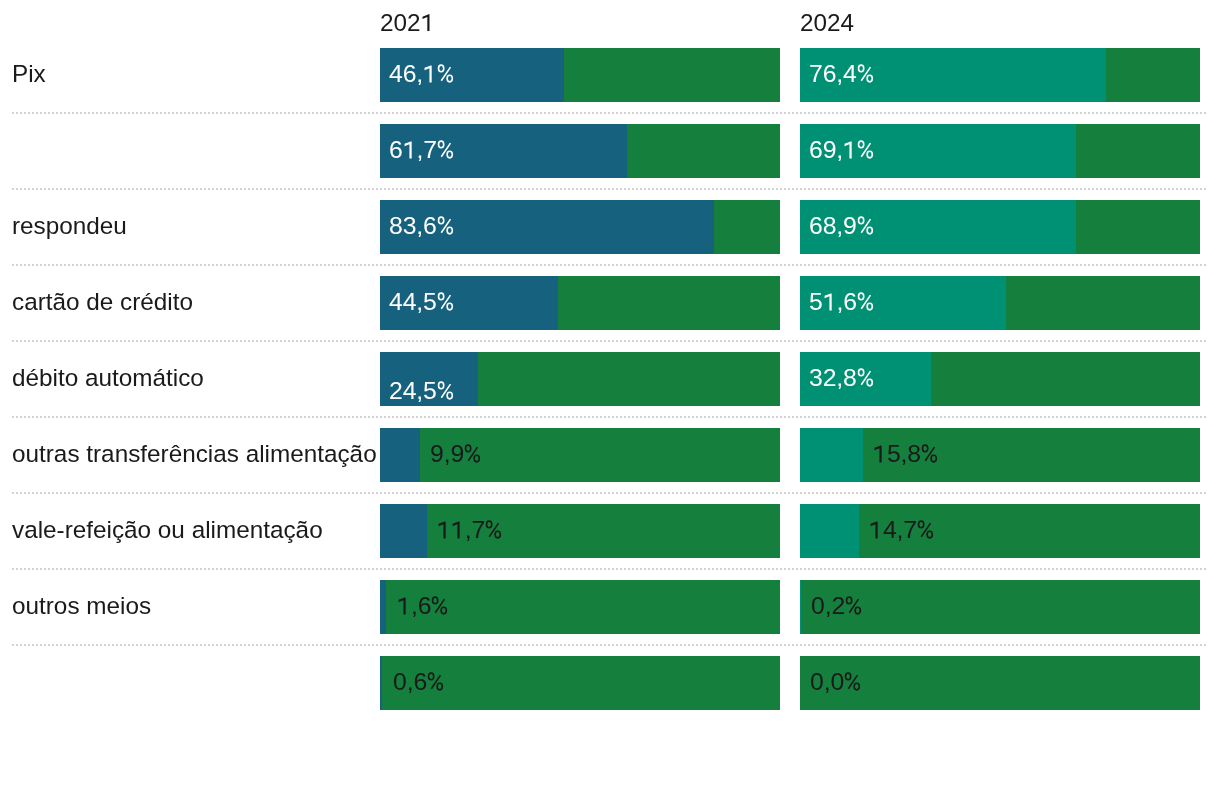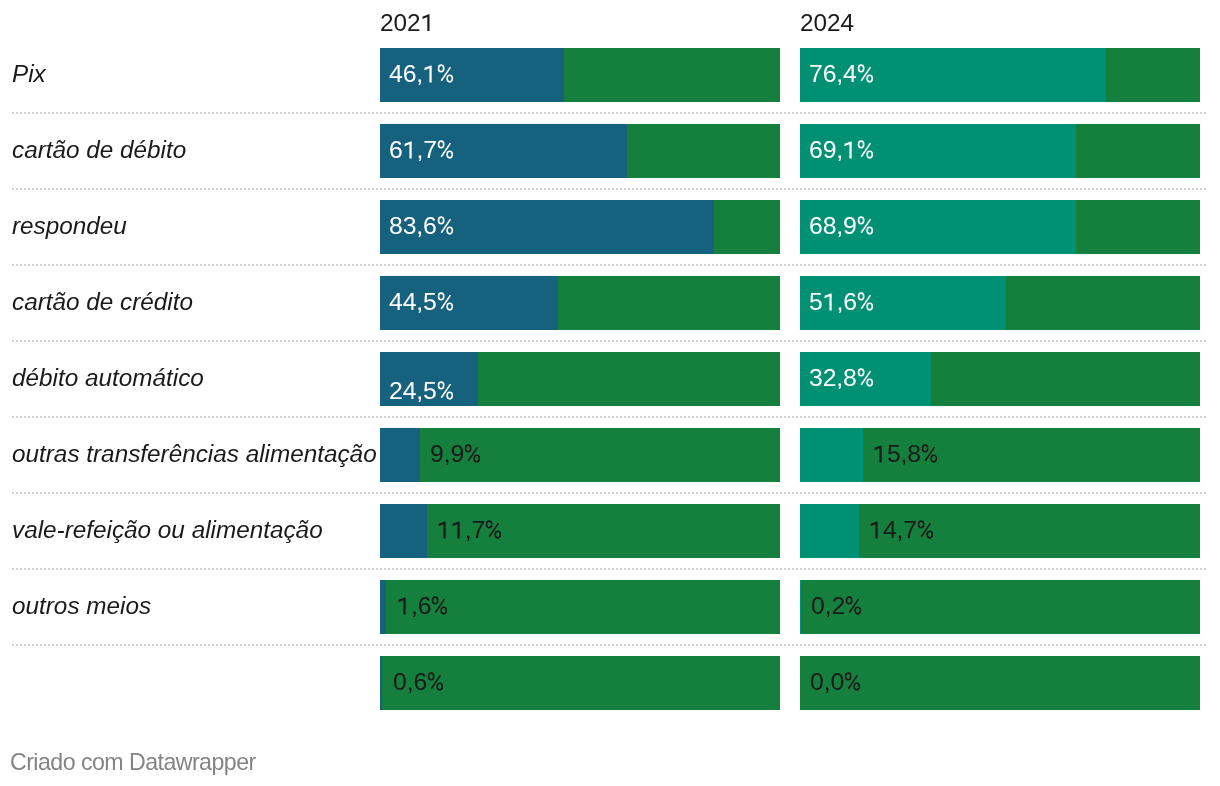--- a/index.html
+++ b/index.html
@@ -62,21 +62,20 @@
   .row-label {
     position: absolute;
     left: 12px;
     top: 0;
     height: 76px;
     display: flex;
     align-items: center;
     font-size: 24.3px;
     color: #1a1a1a;
     white-space: nowrap;
-    font-style: italic;
   }
   .row-label > span { display: block; transform: translateY(-1px); }
 
   
   .track {
     position: absolute;
     top: 11px;
     height: 54px;
     width: 400px;
     background: #15803d;
@@ -189,23 +188,20 @@
                     <ellipse cx="1051" cy="-322" rx="215" ry="272"></ellipse>
                   </g>
                   <path fill="currentColor" d="M299 -173 L1059 -1305 L1168 -1232 L408 -100 Z"></path>
                 </svg></span></span>
           </div>
       </div>
       <div class="row-sep"></div>
     </div>
 
     <div class="row">
-      <div class="row-label">
-          <span>cartão de débito</span>
-        </div>
       <div class="track col-0">
         <div class="bar" style="width: 246.8px; background: rgb(22, 97, 125);"></div>
         <div class="bar-label inside" style="left: 9.2px;">
             <span class="txt">6<span class="digit-one"><svg viewBox="0 -1854 1148 2288" aria-hidden="true">
                   <path fill="currentColor" d="M532 0 H717 V-1409 H640 L127 -1204 V-1011 L532 -1175 Z"></path>
                 </svg></span>,7<span class="pct"><svg viewBox="0 -1854 1447 2288" aria-hidden="true">
                   <g fill="none" stroke="currentColor" stroke-width="132">
                     <ellipse cx="341" cy="-1156" rx="215" ry="272"></ellipse>
                     <ellipse cx="1051" cy="-322" rx="215" ry="272"></ellipse>
                   </g>
@@ -451,14 +447,13 @@
                   </g>
                   <path fill="currentColor" d="M299 -173 L1059 -1305 L1168 -1232 L408 -100 Z"></path>
                 </svg></span></span>
           </div>
       </div>
 
     </div>
 
   </div>
 
-  <div class="credit">Criado com Datawrapper</div>
 </div>
 
 </body></html>

